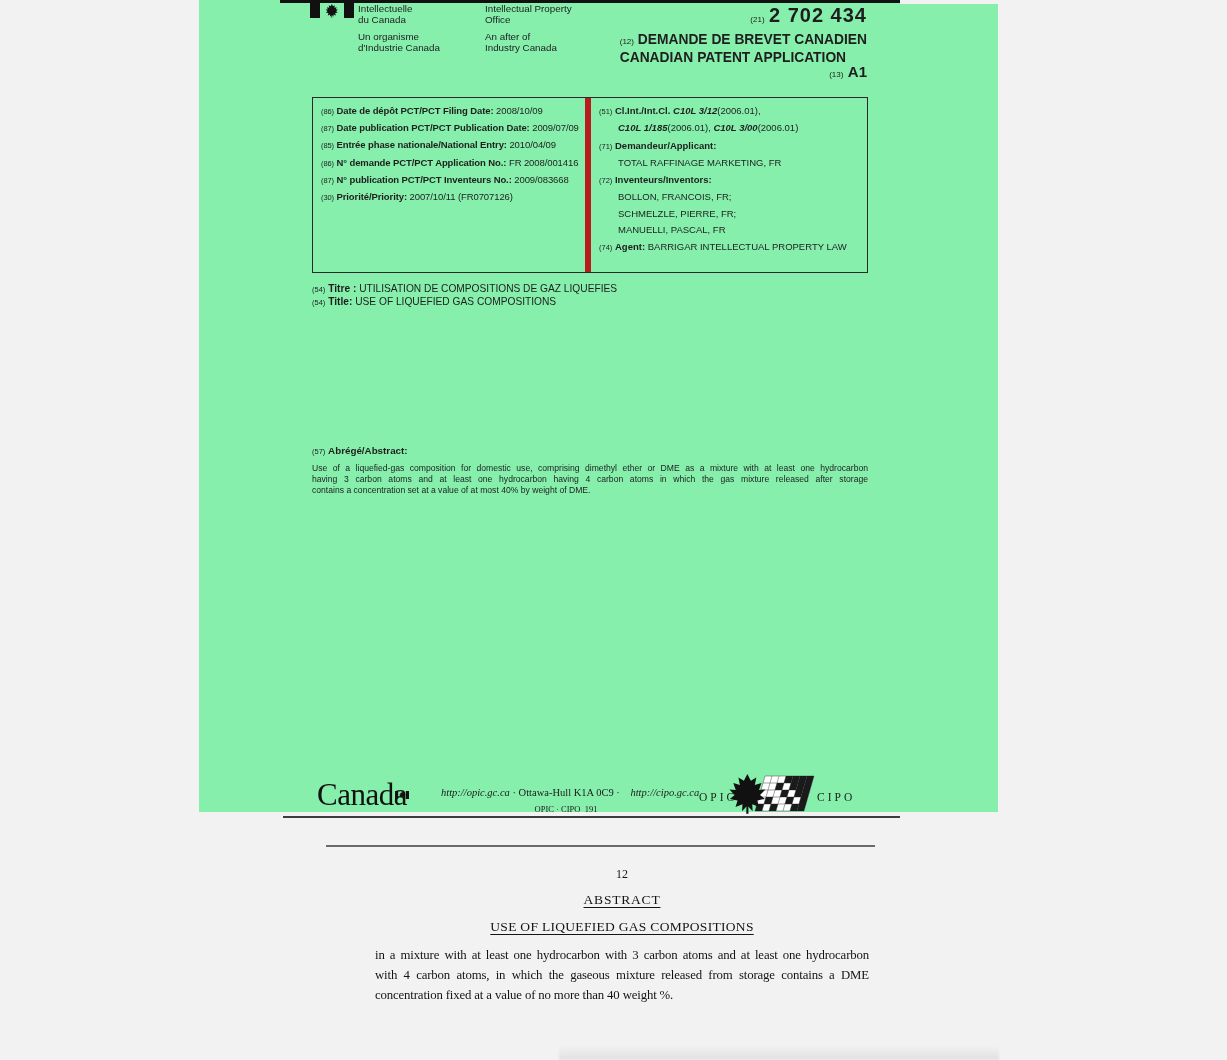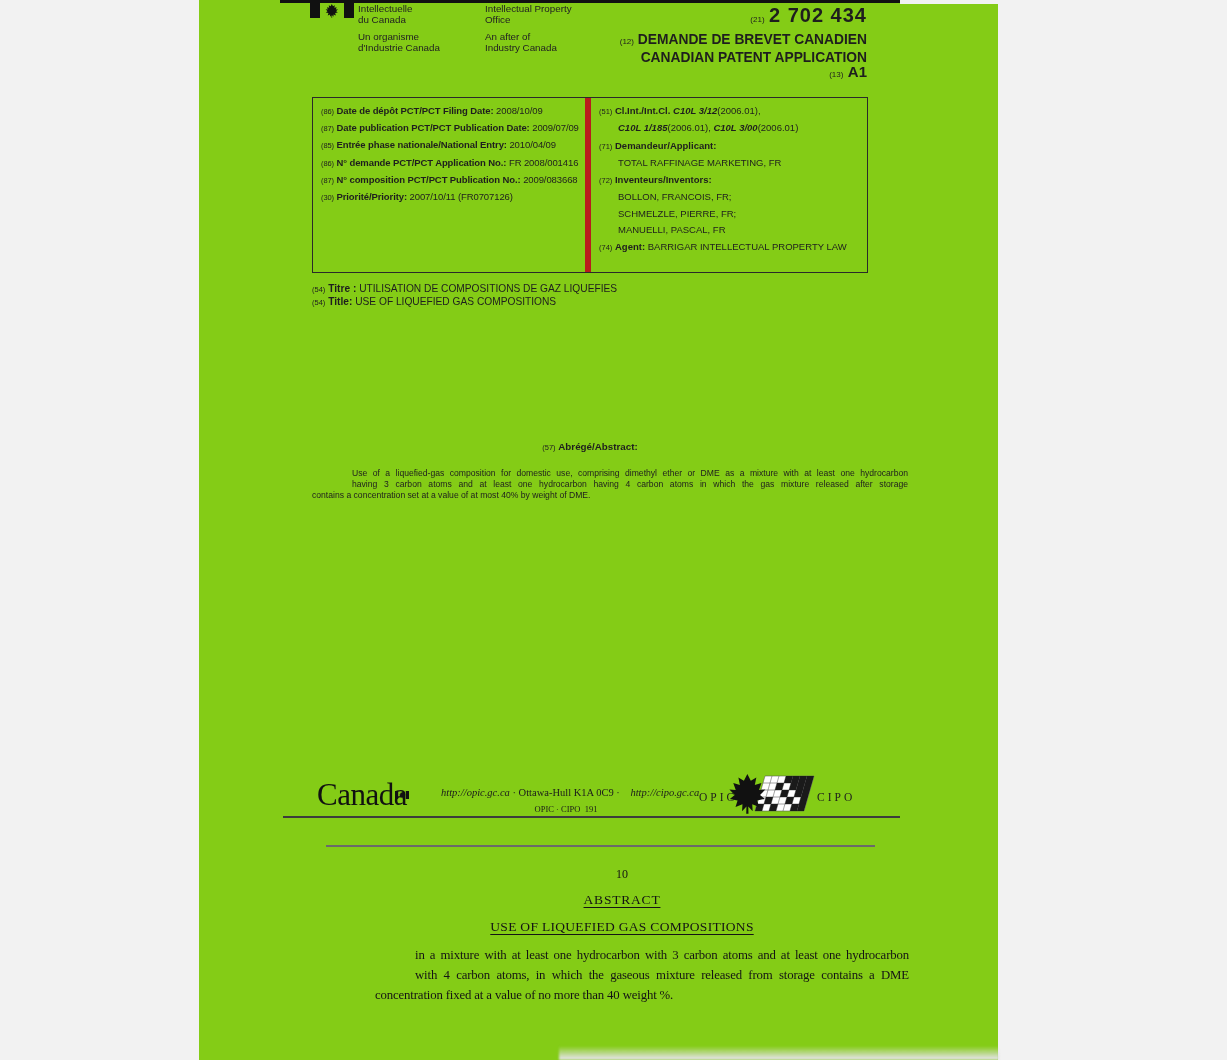--- a/index.html
+++ b/index.html
@@ -1,55 +1,55 @@
 <!DOCTYPE html>
 <html><head>
 <meta charset="utf-8">
 <style>
   * { margin:0; padding:0; box-sizing:border-box; }
   body { background:#f2f2f2; font-family:"Liberation Sans", sans-serif; color:#1e1e1e; }
   .screen { position:relative; width:1227px; height:1060px; background:#f2f2f2; overflow:hidden; }
-  .page { position:absolute; left:199px; top:0; width:799px; height:1060px; background:#84cc16; }
+  .page { position:absolute; left:199px; top:0; width:799px; height:812px; background:#86efac; }
 
   
   .top-line { position:absolute; left:81px; top:0; width:620px; height:3px; background:#111; }
   .top-right-strip { position:absolute; left:701px; top:0; width:98px; height:4px; background:#f2f2f2; }
 
   .flag-badge { position:absolute; left:111px; top:3px; }
   .agency { position:absolute; top:3px; font-size:9.8px; line-height:11px; color:#222; }
   .agency-fr { left:159px; }
   .agency-en { left:286px; }
   .agency .blk2 { margin-top:6px; }
 
   .pubnum { position:absolute; right:131px; top:4px; white-space:nowrap; }
   .pubnum .code { font-size:8px; }
   .pubnum .num { font-size:20px; font-weight:bold; letter-spacing:1px; }
-  .kind { position:absolute; right:131px; top:32px; text-align:right; font-weight:bold; font-size:13.8px; line-height:15.5px; white-space:nowrap; }
+  .kind { position:absolute; right:131px; top:32px; font-weight:bold; font-size:13.8px; line-height:15.5px; white-space:nowrap; }
   .kind .code { font-size:8px; font-weight:normal; }
   .kindcode { position:absolute; right:131px; top:63px; white-space:nowrap; }
   .kindcode .code { font-size:8px; }
   .kindcode .val { font-size:15px; font-weight:bold; }
 
   .info-table { position:absolute; left:113px; top:97px; width:556px; height:176px; border:1px solid #2a2a2a; display:flex; }
   .cell { padding:7px 8px 0 8px; }
   .cell-left { width:278px; border-right:6px solid #b91c1c; }
   .cell-right { flex:1; }
   .frow { font-size:9.5px; letter-spacing:-0.1px; line-height:11px; margin-bottom:5.2px; white-space:nowrap; }
   .fnum { font-size:7.5px; }
   .flabel { font-weight:bold; }
   .blkrow { font-size:9.5px; line-height:11.3px; margin-bottom:5px; white-space:nowrap; }
   .indent { padding-left:19px; }
   .cls { font-style:italic; font-weight:bold; }
   .mt { margin-top:6px; }
 
   .title-block { position:absolute; left:113px; top:283px; font-size:10.2px; line-height:11.6px; white-space:nowrap; }
   .abstract-block { position:absolute; left:113px; top:441px; width:556px; }
-  .abstract-label { font-size:9.8px; line-height:11px; margin-bottom:15px;text-align:center; }
+  .abstract-label { font-size:9.8px; line-height:20px; margin-bottom:1px; }
   .abs-line { font-size:8.6px; line-height:11.2px; white-space:nowrap; width:100%; }
-  .jline { text-align:justify; text-align-last:justify;margin-left:40px; }
+  .jline { text-align:justify; text-align-last:justify; }
 
   
   .wordmark { position:absolute; left:118px; top:777px; font-family:"Liberation Serif", serif; font-size:31px; letter-spacing:-0.5px; color:#111; }
   .wordmark .atail { position:relative; display:inline-block; }
   .wordmark .mini-flag { position:absolute; top:-6px; left:1px; }
   .footer-center { position:absolute; left:234px; top:787px; width:266px; text-align:center; font-family:"Liberation Serif", serif; color:#1b1b1b; }
   .footer-center .addr { font-size:10.5px; white-space:nowrap; }
   .footer-center .addr i { font-style:italic;margin-left:8px; }
   .footer-center .codeline { margin-top:6px; font-size:8.5px; white-space:pre; }
   .footer-logo { position:absolute; left:498px; top:772px; }
@@ -149,21 +149,21 @@
           <span class="flabel">Entrée phase nationale/National Entry:</span>
           <span>2010/04/09</span>
         </div>
         <div class="frow">
           <span class="fnum">(86)</span>
           <span class="flabel">N° demande PCT/PCT Application No.:</span>
           <span>FR 2008/001416</span>
         </div>
         <div class="frow">
           <span class="fnum">(87)</span>
-          <span class="flabel">N° composition PCT/PCT Publication No.:</span>
+          <span class="flabel">N° publication PCT/PCT Inventeurs No.:</span>
           <span>2009/083668</span>
         </div>
         <div class="frow">
           <span class="fnum">(30)</span>
           <span class="flabel">Priorité/Priority:</span>
           <span>2007/10/11 (FR0707126)</span>
         </div>
       </div>
       <div class="cell cell-right">
         <div class="blkrow">
@@ -273,21 +273,21 @@
         </g>
         <use href="#mapleleaf" transform="translate(32,1) scale(1.02)"></use>
         <text class="logo-txt" x="120" y="29">CIPO</text>
       </svg>
     </div>
 
     <div class="sep-line"></div>
     <div class="underline2"></div>
 
     <div class="page2">
-      <div class="pnum">10</div>
+      <div class="pnum">12</div>
       <div class="p2-heading"><span>ABSTRACT</span></div>
       <div class="p2-title"><span>USE OF LIQUEFIED GAS COMPOSITIONS</span></div>
       <div class="p2-para">
         <div class="p2-line jline">in a mixture with at least one hydrocarbon with 3 carbon atoms and at least one hydrocarbon</div>
         <div class="p2-line jline">with 4 carbon atoms, in which the gaseous mixture released from storage contains a DME</div>
         <div class="p2-line">concentration fixed at a value of no more than 40 weight %.</div>
       </div>
     </div>
 
     <div class="bottom-shade"></div>

